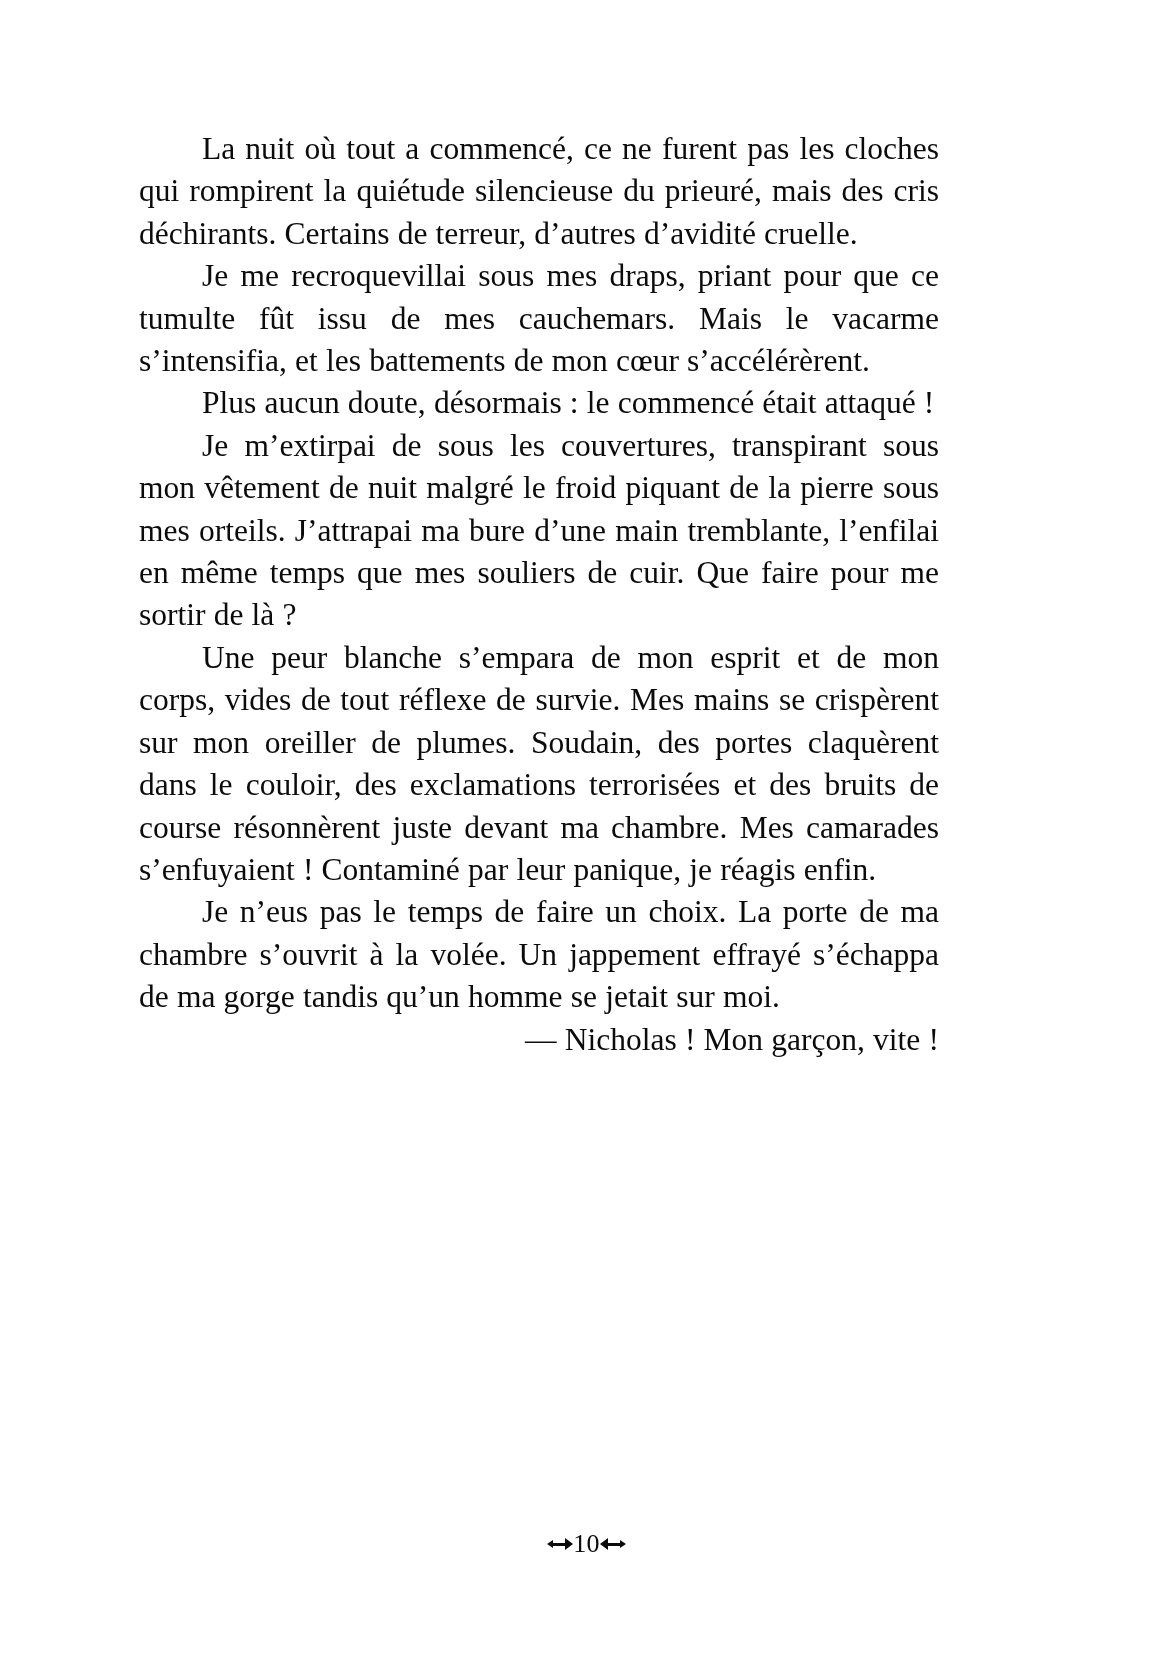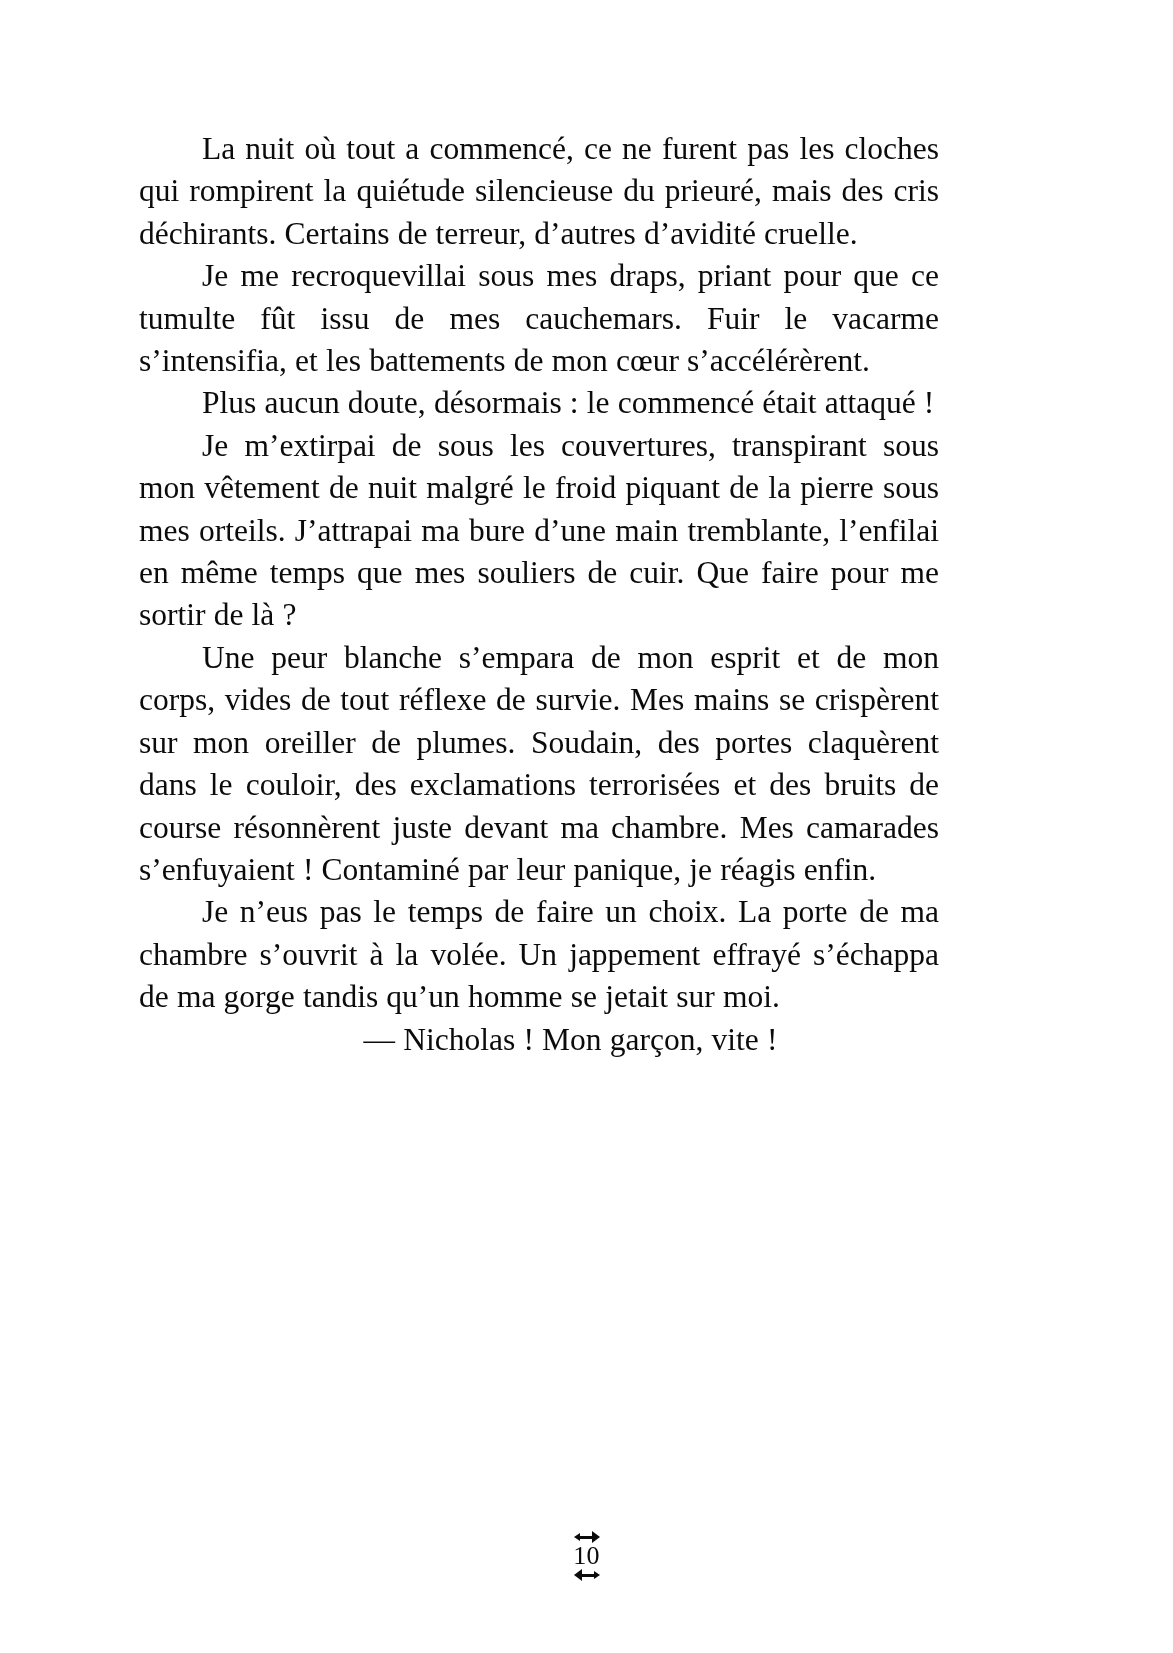--- a/index.html
+++ b/index.html
@@ -30,33 +30,32 @@
     -webkit-hyphens: none;
     hyphens: none;
     word-spacing: 0.01em;
   }
   .text-block p {
     margin: 0;
     text-indent: 2.0em;
     text-align: justify;
   }
   .text-block p:last-of-type {
-    text-align: center;
+    text-align: right;
   }
   .folio {
     position: absolute;
     left: 0;
     right: 0;
     top: 1519px;
     display: flex;
     align-items: center;
     justify-content: center;
     font-family: "Liberation Serif", "DejaVu Serif", serif;
     color: #0b0b0b;
-    flex-direction: column;
   }
   .folio-num {
     font-size: 26px;
     line-height: 1;
     letter-spacing: 0.01em;
   }
   .ornament {
     display: inline-block;
     width: 26px;
     height: 12px;
@@ -94,21 +93,21 @@
   .ornament.right .head { left: 0px; border-right: 8px solid #0b0b0b; }
   .ornament.right .tail { right: 0px; border-left: 6px solid #0b0b0b; }
 </style>
 </head>
 <body>
 
 <div class="page">
 
   <div class="text-block">
     <p>La nuit où tout a commencé, ce ne furent pas les cloches qui rompirent la quiétude silencieuse du prieuré, mais des cris déchirants. Certains de terreur, d’autres d’avidité cruelle.</p>
-    <p>Je me recroquevillai sous mes draps, priant pour que ce tumulte fût issu de mes cauchemars. Fuir le vacarme s’intensifia, et les battements de mon cœur s’accélérèrent.</p>
+    <p>Je me recroquevillai sous mes draps, priant pour que ce tumulte fût issu de mes cauchemars. Mais le vacarme s’intensifia, et les battements de mon cœur s’accélérèrent.</p>
     <p>Plus aucun doute, désormais : le commencé était attaqué !</p>
     <p>Je m’extirpai de sous les couvertures, transpirant sous mon vêtement de nuit malgré le froid piquant de la pierre sous mes orteils. J’attrapai ma bure d’une main tremblante, l’enfilai en même temps que mes souliers de cuir. Que faire pour me sortir de là ?</p>
     <p>Une peur blanche s’empara de mon esprit et de mon corps, vides de tout réflexe de survie. Mes mains se crispèrent sur mon oreiller de plumes. Soudain, des portes claquèrent dans le couloir, des exclamations terrorisées et des bruits de course résonnèrent juste devant ma chambre. Mes camarades s’enfuyaient ! Contaminé par leur panique, je réagis enfin.</p>
     <p>Je n’eus pas le temps de faire un choix. La porte de ma chambre s’ouvrit à la volée. Un jappement effrayé s’échappa de ma gorge tandis qu’un homme se jetait sur moi.</p>
     <p>— Nicholas ! Mon garçon, vite !</p>
   </div>
 
   <div class="folio">
     <span class="ornament left">
       <span class="tail"></span>

